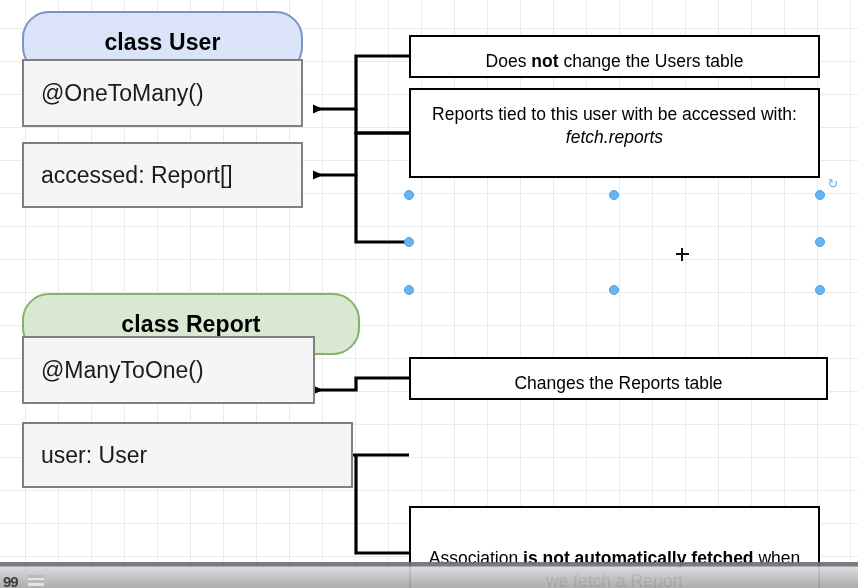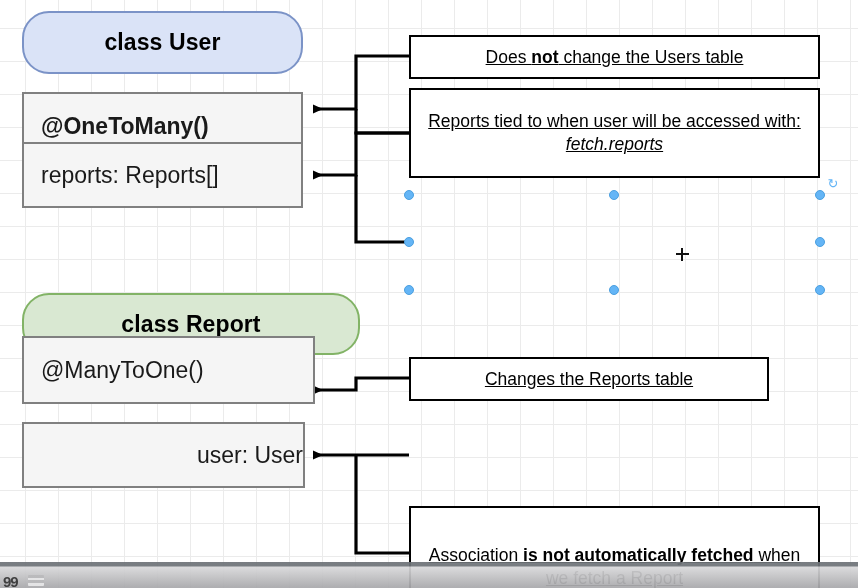--- a/index.html
+++ b/index.html
@@ -43,28 +43,26 @@
     color: #1a1a1a;
   }
 
   
   .note {
     position: absolute;
     box-sizing: border-box;
     background: #ffffff;
     border: 2.5px solid #000000;
     display: flex;
-    align-items: center;
     justify-content: center;
     text-align: center;
     font-size: 17.5px;
     line-height: 1.30;
     color: #000000;
-    padding: 20px 8px;
-    text-decoration: underline;
+    padding: 13px 8px;
   }
   .note b { font-weight: bold; }
   .note i { font-style: italic; }
 
   
   .note.selected {
     border: 2px solid #000000;
     outline: 2px dashed #2d2d2d;
     outline-offset: 0px;
   }
@@ -151,68 +149,68 @@
 
       <path d="M356,455 L356,553 L409,553"></path>
     </g>
   </svg>
 
   <div class="uml">
     <div class="uml-header" style="left:22px; top:11px; width:281px; height:63px;
                 background:#dae3f7; border:2px solid #7b93c7;">
       <span>class User</span>
     </div>
-    <div class="uml-row" style="left:22px; top:92px; width:281px; height:68px;font-weight:bold;">
+    <div class="uml-row" style="left:22px; top:59px; width:281px; height:68px;">
       <span>@OneToMany()</span>
     </div>
     <div class="uml-row" style="left:22px; top:142px; width:281px; height:66px;">
-      <span>reports: Reports[]</span>
+      <span>accessed: Report[]</span>
     </div>
   </div>
 
   <div class="uml">
     <div class="uml-header" style="left:22px; top:293px; width:338px; height:62px;
                 background:#d9e8d2; border:2px solid #82b366;">
       <span>class Report</span>
     </div>
     <div class="uml-row" style="left:22px; top:336px; width:293px; height:68px;">
       <span>@ManyToOne()</span>
     </div>
-    <div class="uml-row" style="left:22px; top:422px; width:283px; height:66px;justify-content:flex-end;">
+    <div class="uml-row" style="left:22px; top:422px; width:331px; height:66px;">
       <span>user: User</span>
     </div>
   </div>
 
   <div class="note" style="left:409px; top:35px; width:411px; height:43px;">
     <div>
       <span>Does </span><b>not</b><span> change the Users table</span>
     </div>
   </div>
 
   <div class="note" style="left:409px; top:88px; width:411px; height:90px;">
     <div>
-      <span>Reports tied to when user will be accessed with:</span><br>
+      <span>Reports tied to this user with be accessed with:</span><br>
       <i>fetch.reports</i>
     </div>
   </div>
 
 
   <div class="handle" style="left:404px; top:190px;"></div>
   <div class="handle" style="left:609px; top:190px;"></div>
   <div class="handle" style="left:815px; top:190px;"></div>
   <div class="handle" style="left:404px; top:237px;"></div>
   <div class="handle" style="left:815px; top:237px;"></div>
   <div class="handle" style="left:404px; top:285px;"></div>
   <div class="handle" style="left:609px; top:285px;"></div>
   <div class="handle" style="left:815px; top:285px;"></div>
   <div class="rotate-handle" style="left:826px; top:177px;">↻</div>
 
   <div class="cursor-plus" style="left:676px; top:248px;"></div>
 
-  <div class="note" style="left:409px; top:357px; width:360px; height:43px;">
+  <div class="note" style="left:409px; top:357px; width:419px; height:43px;">
     <div>
       <span>Changes the Reports table</span>
     </div>
   </div>
 
 
   <div class="note" style="left:409px; top:506px; width:411px; height:95px;">
     <div style="margin-top:26px;">
       <span>Association </span><b>is not automatically fetched</b><span> when we fetch a Report</span>
     </div>

